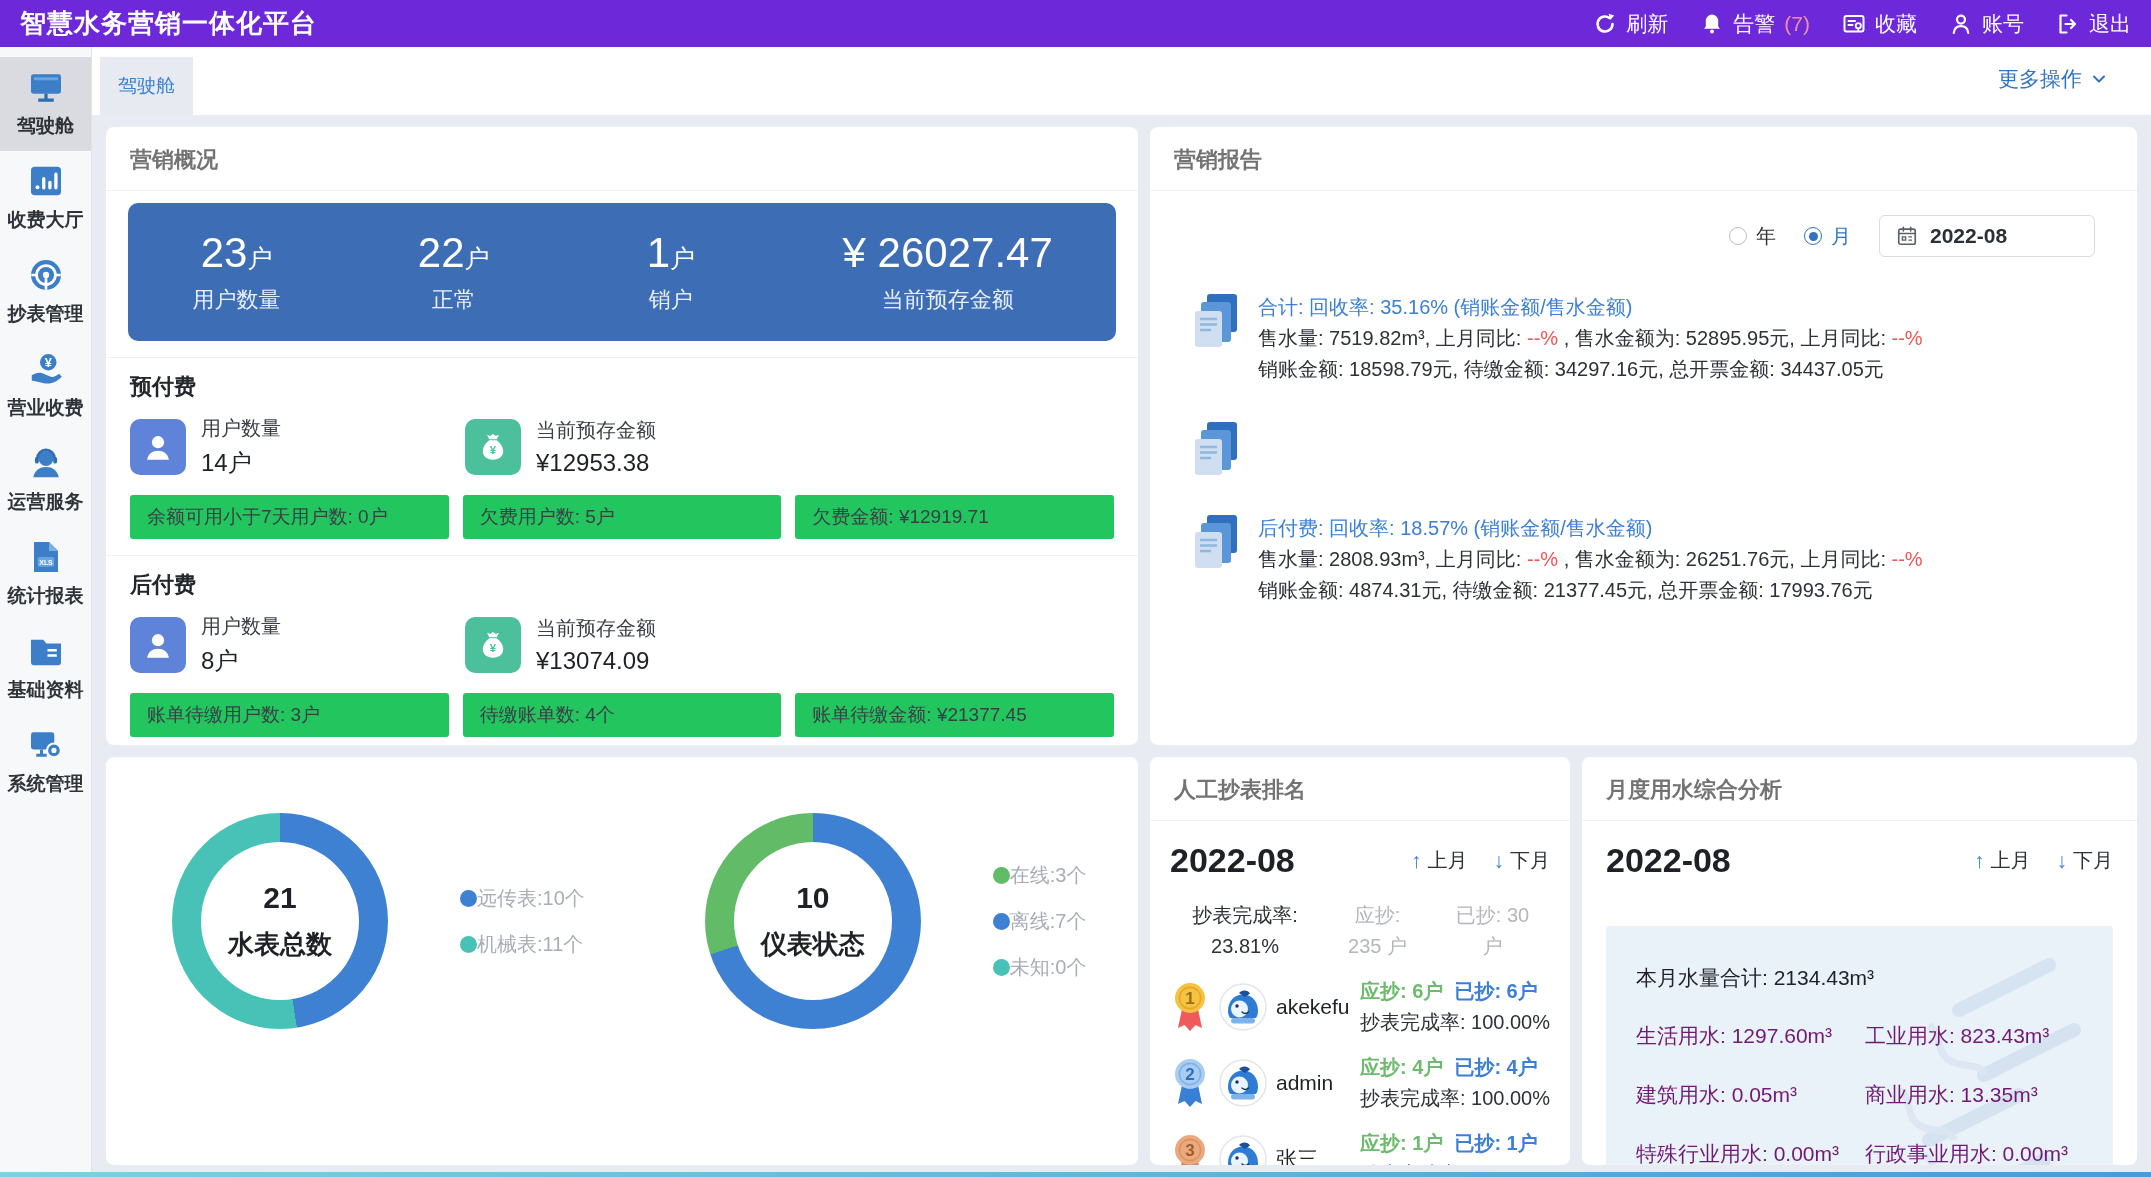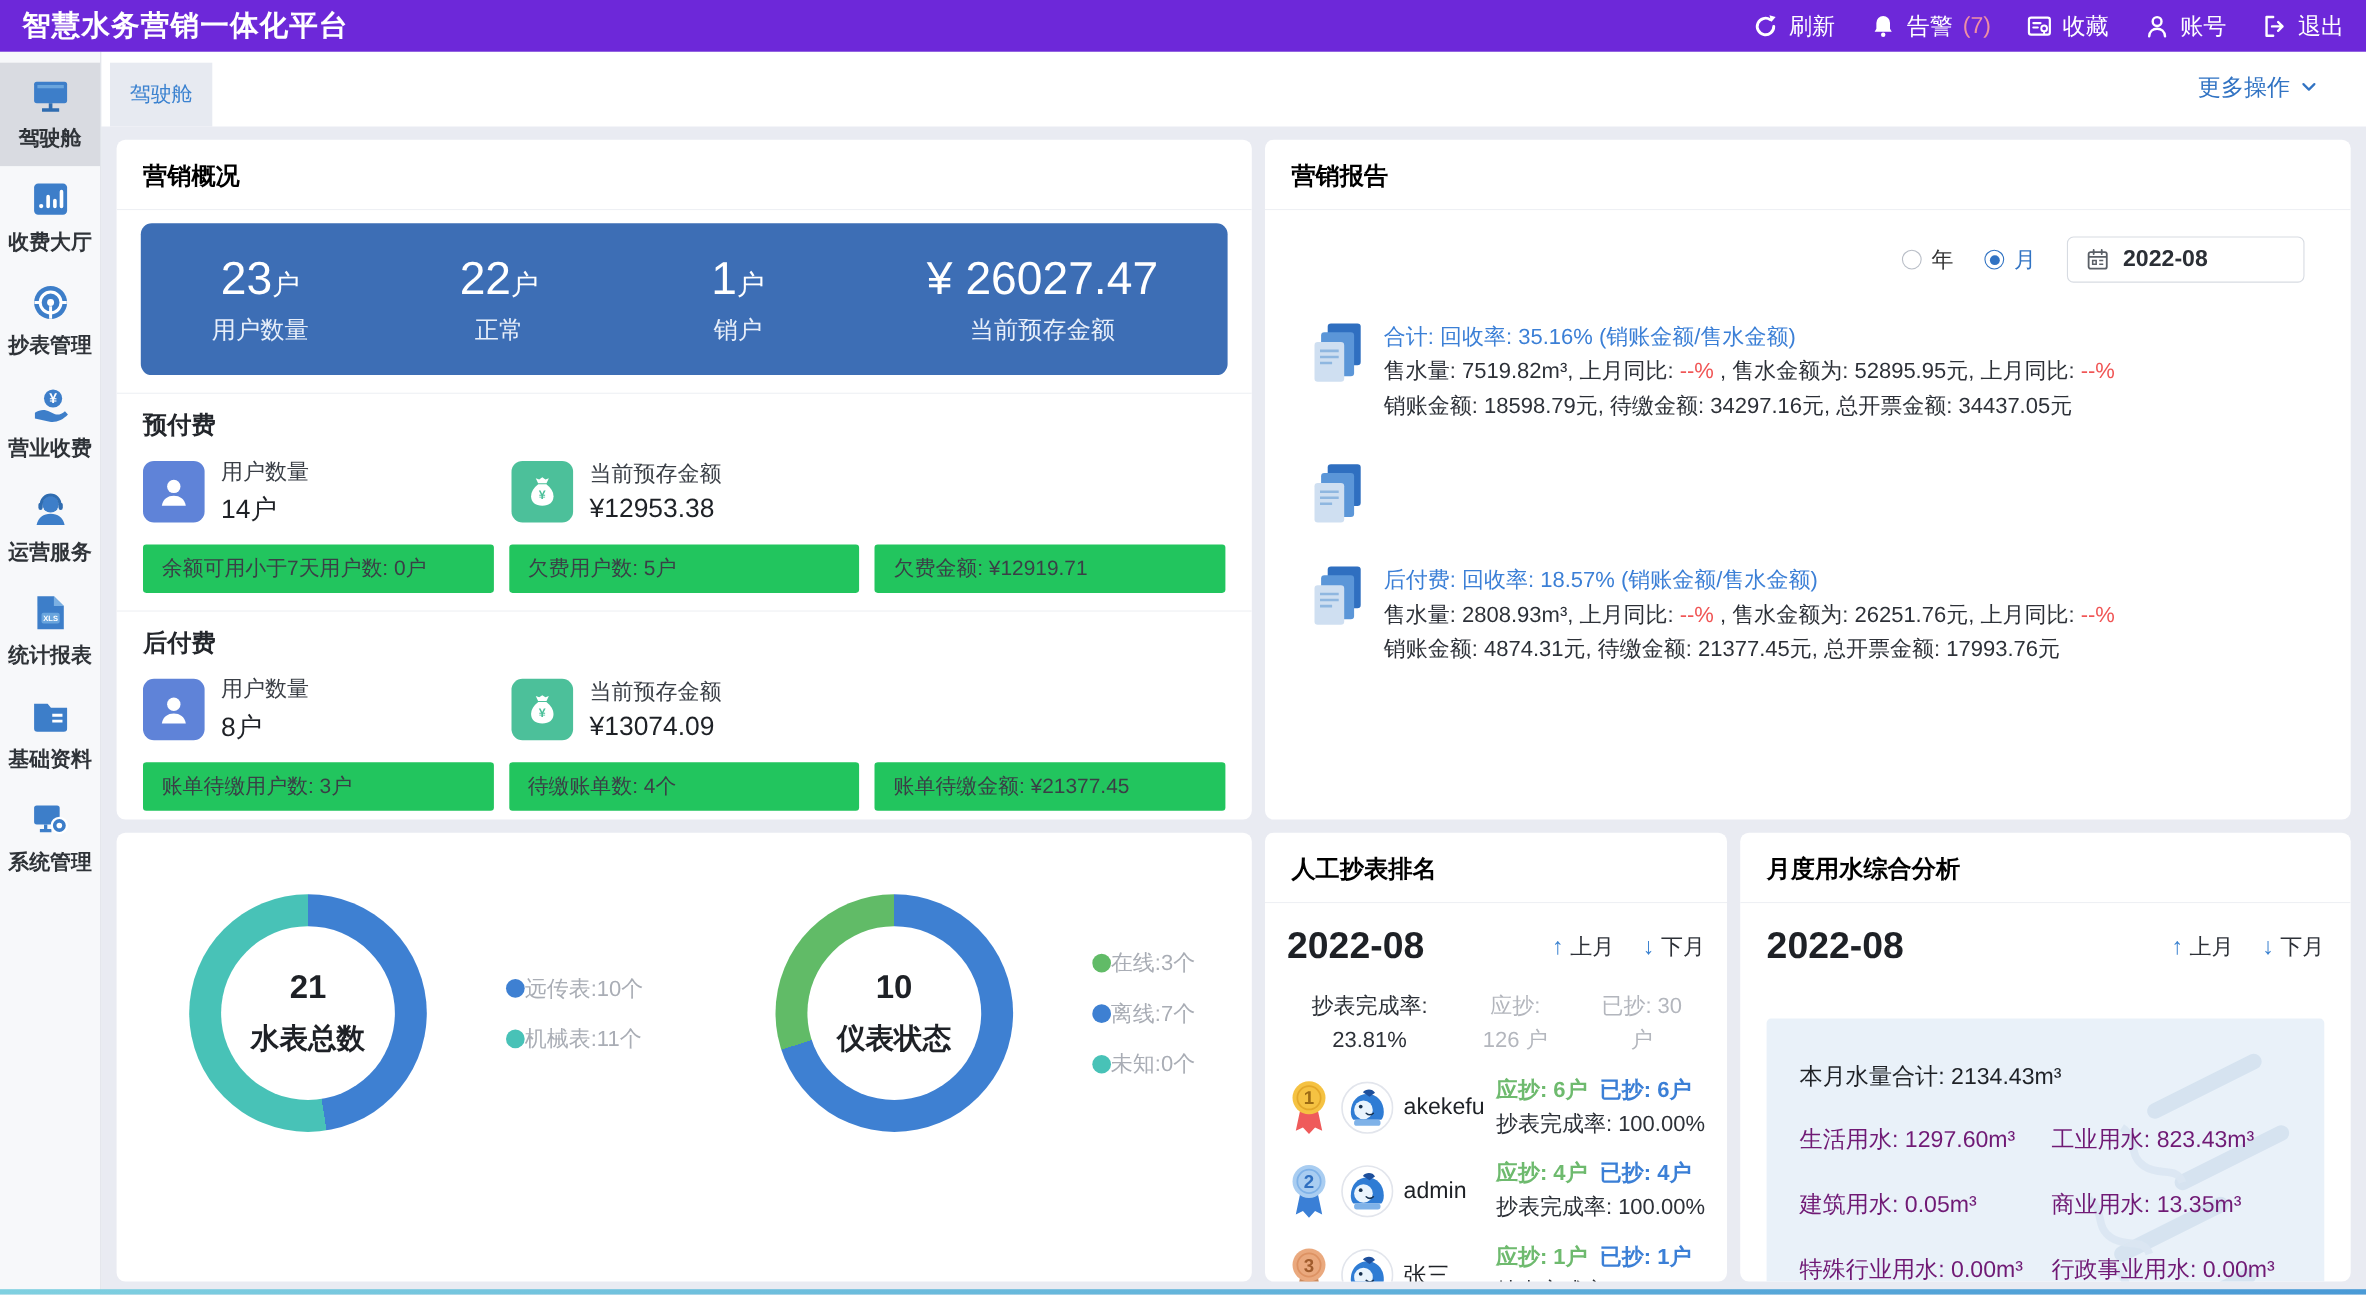--- a/index.html
+++ b/index.html
@@ -27,21 +27,21 @@
 
 .content{position:absolute;top:115px;left:92px;right:0;bottom:0;padding:12px 14px;display:flex;flex-direction:column;gap:12px;overflow:hidden}
 .row1{display:flex;gap:12px;height:618px}
 .row2{display:flex;gap:12px;flex:1;min-height:0}
 .panel{background:#fff;border-radius:8px;overflow:hidden}
 .p-overview{flex:0 0 1032px}
 .p-report{flex:1}
 .p-meters{flex:0 0 1032px}
 .p-ranking{flex:0 0 420px}
 .p-monthly{flex:1}
-.p-title{font-size:22px;font-weight:bold;color:#000000;padding:18px 24px 15px;border-bottom:1px solid #eef0f4}
+.p-title{font-size:22px;font-weight:bold;color:#737373;padding:18px 24px 15px;border-bottom:1px solid #eef0f4}
 
 .ov-card{margin:12px 22px 0;background:#3d6eb5;border-radius:10px;height:138px;display:flex;align-items:center;color:#fff}
 .ov-cell{flex:1;display:flex;flex-direction:column;align-items:center;gap:8px}
 .ov-cell.wide{flex:1.55}
 .ov-val{display:flex;align-items:baseline}
 .ov-num{font-size:42px}
 .ov-unit{font-size:25px}
 .ov-lb{font-size:22px;color:#e8effa}
 .ov-divider{height:1px;background:#eef0f4;margin:16px 0 0}
 .section-title{font-size:22px;font-weight:bold;color:#23262b;margin:14px 24px 0}
@@ -498,21 +498,21 @@
               <span>上月</span>
             </div>
             <div class="nav-btn">
               <span class="nav-arrow">↓</span>
               <span>下月</span>
             </div>
           </div>
         </div>
         <div class="rk-sum">
           <div class="cell c1"><span>抄表完成率:</span><br><span>23.81%</span></div>
-          <div class="cell c2">应抄: 126 户</div>
+          <div class="cell c2">应抄: 235 户</div>
           <div class="cell c3">已抄: 30 户</div>
         </div>
 
         <div class="rk-row">
           <div class="medal">
               <svg viewBox="0 0 40 52">
                 <path d="M12 28L8 47l6.5-3 5.5 6 5.5-6 6.5 3-4-19z" fill="#ef5b5b"></path>
                 <circle cx="20" cy="17" r="15" fill="#f5c242"></circle>
                 <circle cx="20" cy="17" r="10.6" fill="none" stroke="#e3a82a" stroke-width="1.6"></circle>
                 <text x="20" y="23" font-size="17" font-weight="bold" fill="#9c6b14" text-anchor="middle">1</text>

